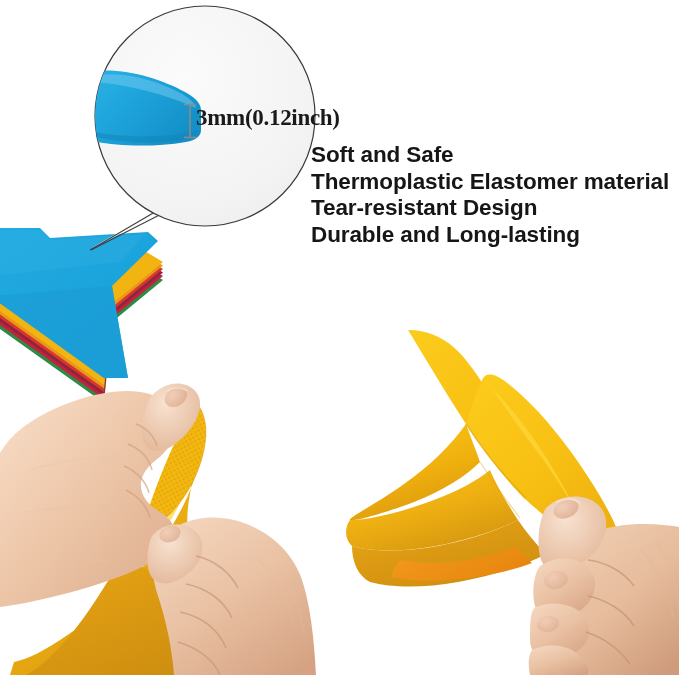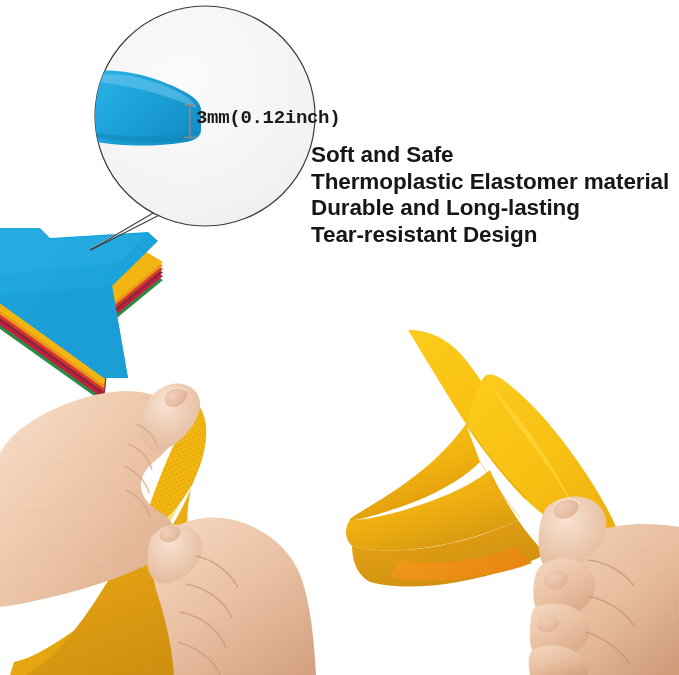--- a/index.html
+++ b/index.html
@@ -39,23 +39,23 @@
     line-height: 26.5px;
     color: #161616;
     white-space: nowrap;
     letter-spacing: -0.1px;
   }
   
   #dim-label {
     position: absolute;
     left: 196px;
     top: 108px;
-    font-family: Liberation Mono, monospace;
+    font-family: Liberation Serif, serif;
     font-weight: bold;
-    font-size: 19px;
+    font-size: 23px;
     line-height: 20px;
     color: #1a1a1a;
     white-space: nowrap;
     letter-spacing: -0.3px;
   }
 </style>
 </head>
 <body>
 
 <div id="stage">
@@ -338,17 +338,17 @@
         </g>
       </g>
     </g>
   </svg>
 
   <div id="dim-label">3mm(0.12inch)</div>
 
   <div id="feature-text">
     <div class="line">Soft and Safe</div>
     <div class="line">Thermoplastic Elastomer material</div>
+    <div class="line">Tear-resistant Design</div>
     <div class="line">Durable and Long-lasting</div>
-    <div class="line">Tear-resistant Design</div>
   </div>
 
 </div>
 
 </body></html>

